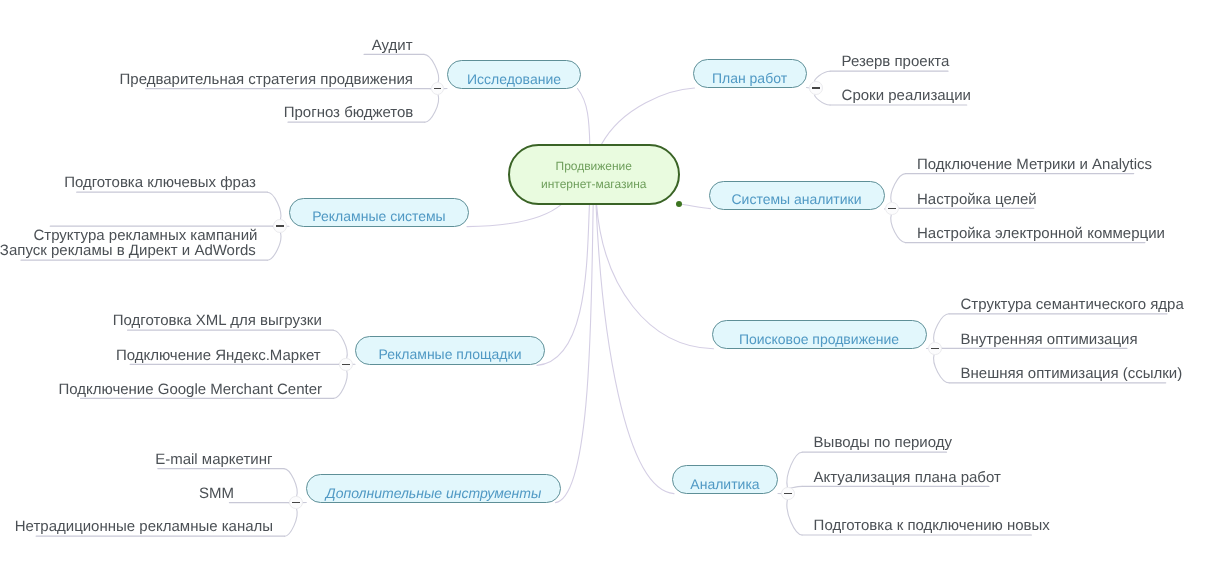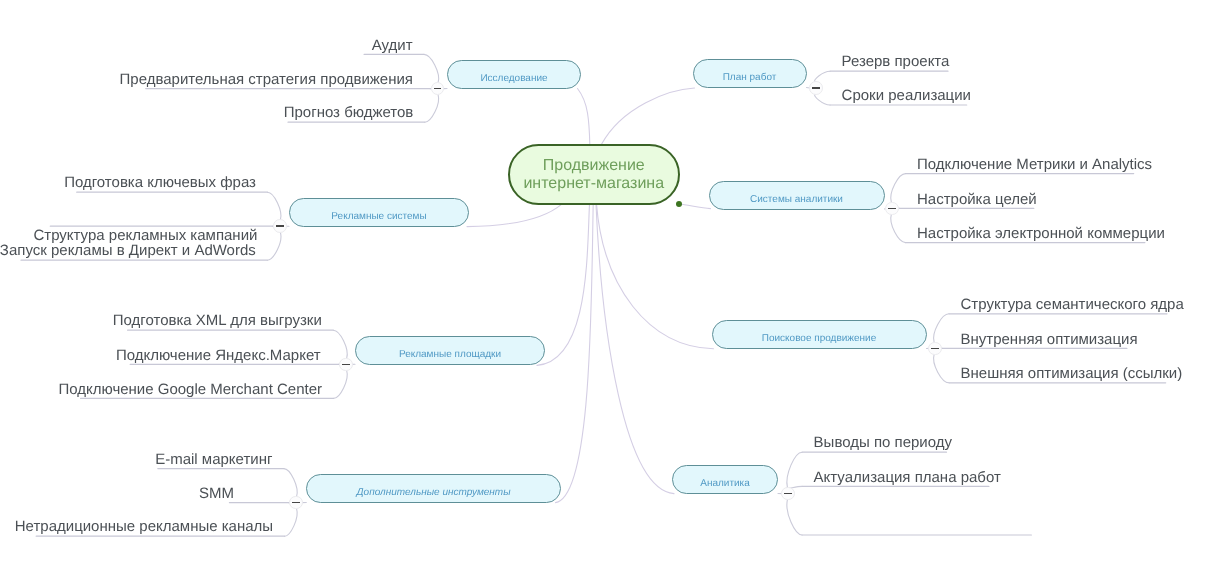--- a/index.html
+++ b/index.html
@@ -9,25 +9,25 @@
        text-rendering:geometricPrecision;}
   
   #stage{will-change:transform;}
   .leaf, .pill{will-change:opacity;}
   #stage{position:relative;width:1209px;height:574px;background:var(--bg,#ffffff);}
   svg.links{position:absolute;left:0;top:0;width:1209px;height:574px;}
   .pill{position:absolute;box-sizing:border-box;display:flex;align-items:center;
         justify-content:center;white-space:nowrap;border-radius:999px;}
   .root-node{background:var(--root-fill,#e9fbdf);border:2px solid var(--root-border,#3a6326);
              color:var(--root-text,#6f9f5c);
-             font-size:16px;line-height:18.2px;flex-direction:column;padding-top:1px;box-sizing:border-box;
+             font-size:12px;line-height:18.2px;flex-direction:column;padding-top:1px;box-sizing:border-box;
              text-align:center;}
   .l2-node{background:var(--node-fill,#e2f7fc);border:1.15px solid var(--node-border,#5e8f97);
            color:var(--node-text,#5099c4);
-           font-size:10px;padding-top:8px;box-sizing:border-box;align-items:center;}
+           font-size:14px;padding-top:8px;box-sizing:border-box;align-items:center;}
   .leaf{position:absolute;white-space:nowrap;color:var(--leaf-text,#4b5055);font-size:15px;
         line-height:17.2px;}
   .leaf.lft{text-align:right;}
   .leaf.rgt{text-align:left;}
   .hub{position:absolute;border-radius:50%;background:var(--hub-fill,#fcfcfd);
        border:1px solid var(--hub-border,#ebebee);box-sizing:border-box;}
   .hub i{position:absolute;left:50%;top:50%;width:7.8px;height:1.8px;margin-left:-3.9px;
          margin-top:-0.9px;background:var(--hub-dash,#454545);display:block;}
   .rootdot{position:absolute;border-radius:50%;background:var(--root-dot,#3d7421);}
 </style>
@@ -213,15 +213,16 @@
       <div class="hub" style="left: 781.1px; top: 486.7px; width: 13.8px; height: 13.8px;">
         <i></i>
       </div>
       <div class="leaf rgt" style="left: 813.6px; bottom: 122.5px;">
         <div>Выводы по периоду</div>
       </div>
       <div class="leaf rgt" style="left: 813.6px; bottom: 88.3px;">
         <div>Актуализация плана работ</div>
       </div>
       <div class="leaf rgt" style="left: 813.6px; bottom: 39.7px;">
+        <div>Подготовка к подключению новых</div>
       </div>
     </div>
 </div>
 
 </body></html>

